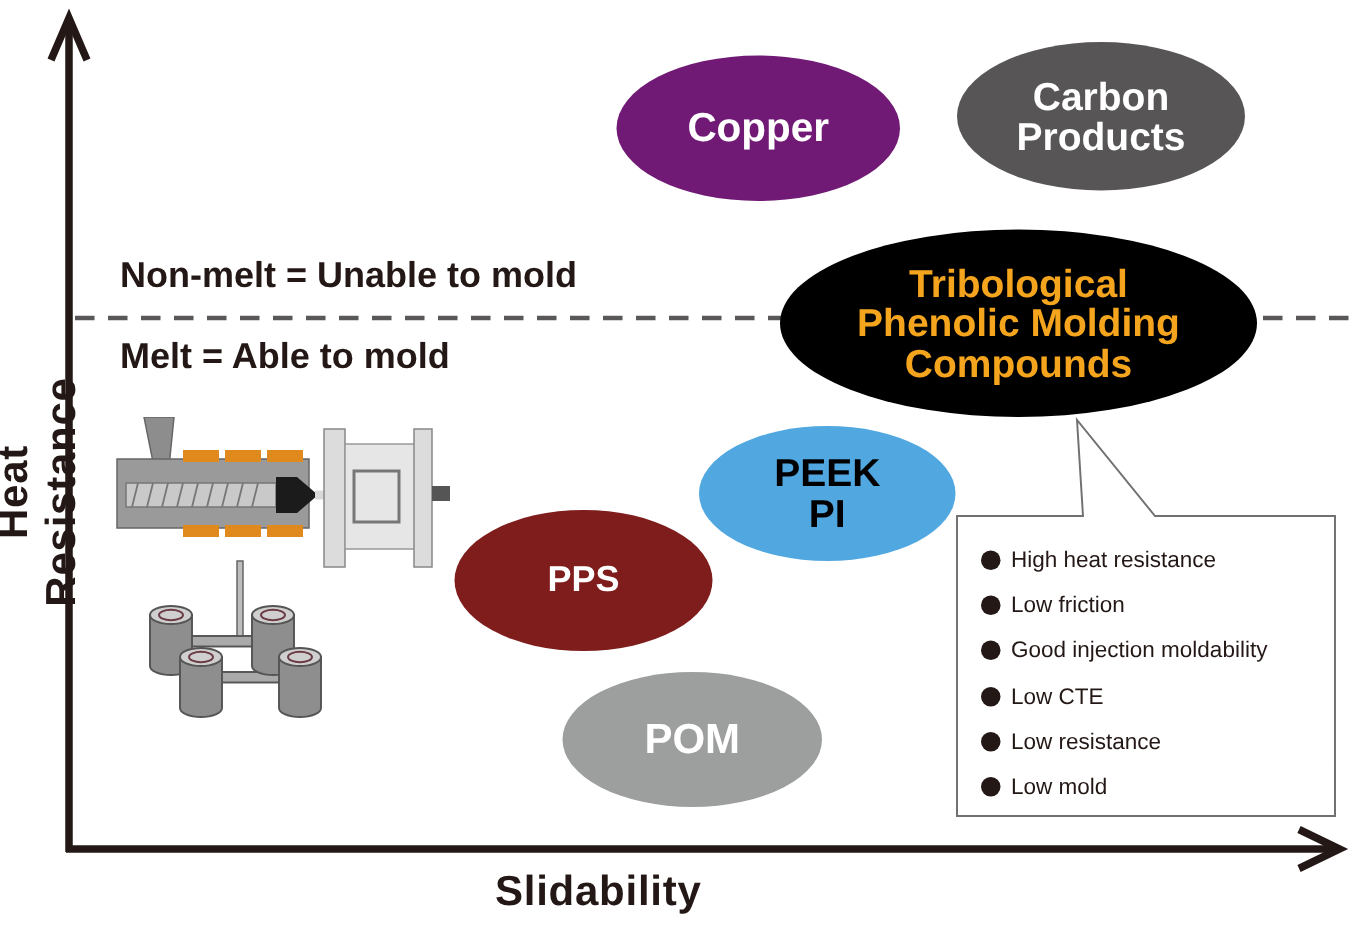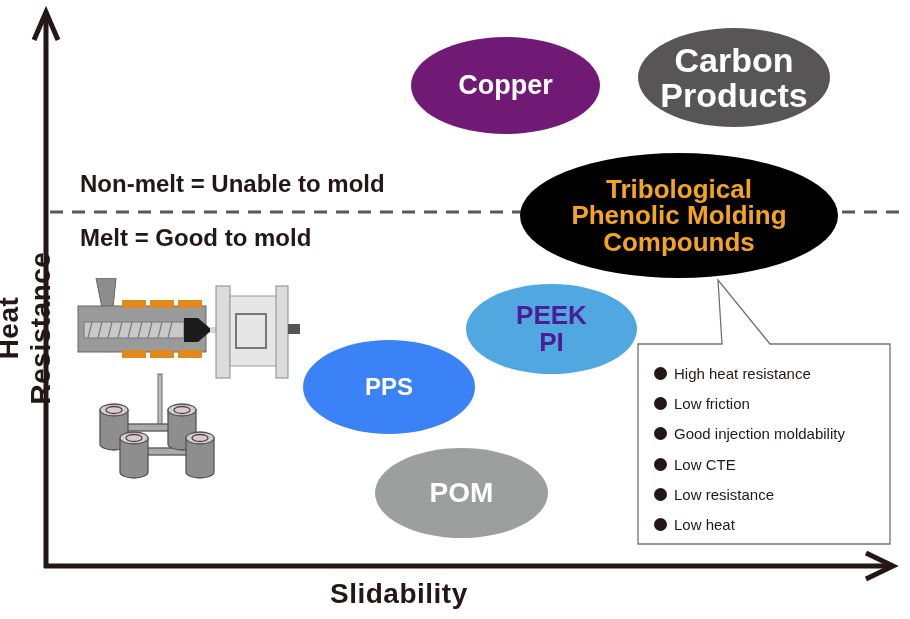--- a/index.html
+++ b/index.html
@@ -8,21 +8,21 @@
     #stage { position: absolute; left: 0; top: 0; width: 910px; height: 619px; }
     .axis-label { position: absolute; font-weight: bold; color: #231815; font-size: 28px; letter-spacing: 0.5px; }
     #y-label { left: -70px; top: 296px; width: 190px; text-align: center; transform: rotate(-90deg); transform-origin: center; }
     #x-label { left: 330px; top: 578px; width: 230px; }
     .zone-label { position: absolute; font-weight: bold; color: #231815; font-size: 24px; }
     #zone-upper { left: 80px; top: 170px; }
     #zone-lower { left: 80px; top: 224px; }
     .bubble { position: absolute; border-radius: 50%; display: flex; align-items: center; justify-content: center;
               text-align: center; font-weight: bold; color: #ffffff; line-height: 1.02; flex-direction: column; }
     #b-copper { left: 411px; top: 37px; width: 189px; height: 97px; background: #e4a42c; font-size: 27px; }
-    #b-carbon { left: 638px; top: 28px; width: 192px; height: 99px; background: #575556; font-size: 34px; }
+    #b-carbon { left: 638px; top: 28px; width: 192px; height: 99px; background: #575556; font-size: 26px; }
     #b-tpmc { left: 520px; top: 153px; width: 318px; height: 125px; background: #16335a; color: #f5a51d; font-size: 26px; }
     #b-peek { left: 466px; top: 284px; width: 171px; height: 90px; background: #51a8e0; font-size: 26px; }
     #b-pps { left: 303px; top: 340px; width: 172px; height: 94px; background: #575556; font-size: 24px; }
     #b-pom { left: 375px; top: 448px; width: 173px; height: 90px; background: #9d9e9e; font-size: 28px; }
     #callout-list { position: absolute; left: 654px; top: 358px; margin: 0; padding: 0; list-style: none; }
     #callout-list li { font-size: 15px; color: #231815; height: 30.3px; display: flex; align-items: center; white-space: nowrap; }
     #callout-list .dot { display: inline-block; width: 13px; height: 13px; border-radius: 50%; background: #231815; margin-right: 7px; }
     #machine { position: absolute; left: 70px; top: 278px; width: 230px; height: 210px; }
   </style>
 </head>
@@ -38,21 +38,21 @@
     <line x1="44" y1="566" x2="892" y2="566" stroke="#231815" stroke-width="5"></line>
     <polyline points="866,553 893,566 866,579" fill="none" stroke="#231815" stroke-width="5"></polyline>
 
     <line x1="50" y1="212" x2="905" y2="212" stroke="#595757" stroke-width="3" stroke-dasharray="13,9"></line>
   </svg>
 
   <div id="y-label" class="axis-label">Heat Resistance</div>
   <div id="x-label" class="axis-label">Slidability</div>
 
   <div id="zone-upper" class="zone-label">Non-melt = Unable to mold</div>
-  <div id="zone-lower" class="zone-label">Melt = Good to mold</div>
+  <div id="zone-lower" class="zone-label">Melt = Able to mold</div>
 
   <svg id="machine" viewBox="0 0 230 210">
 
     <polygon points="26,0 46,0 42,40 34,40" fill="#8d8d8d" stroke="#666" stroke-width="1"></polygon>
 
     <rect x="8" y="28" width="128" height="46" fill="#9a9a9a" stroke="#666" stroke-width="1"></rect>
 
     <rect x="52" y="22" width="24" height="8" fill="#e08a1e"></rect>
     <rect x="80" y="22" width="24" height="8" fill="#e08a1e"></rect>
     <rect x="108" y="22" width="24" height="8" fill="#e08a1e"></rect>
@@ -110,25 +110,25 @@
   </div>
   <div id="b-carbon" class="bubble" style="background: rgb(87, 85, 86); color: rgb(255, 255, 255);">
     <span>Carbon</span>
     <span>Products</span>
   </div>
   <div id="b-tpmc" class="bubble" style="background: #000000; color: rgb(245, 165, 29);">
     <span>Tribological</span>
     <span>Phenolic Molding</span>
     <span>Compounds</span>
   </div>
-  <div id="b-peek" class="bubble" style="background: rgb(81, 168, 224); color: #4c1d95;">
+  <div id="b-peek" class="bubble" style="background: rgb(81, 168, 224); color: #000000;">
     <span>PEEK</span>
     <span>PI</span>
   </div>
-  <div id="b-pps" class="bubble" style="background: #3b82f6; color: rgb(255, 255, 255); text-align: center;">
+  <div id="b-pps" class="bubble" style="background: #7f1d1d; color: rgb(255, 255, 255); text-align: center;">
     <span>PPS</span>
   </div>
   <div id="b-pom" class="bubble" style="background: rgb(157, 158, 158); color: rgb(255, 255, 255);">
     <span>POM</span>
   </div>
 
   <svg width="910" height="619" style="position:absolute;left:0;top:0;pointer-events:none">
     <path d="M638,344 H722 L718,280 L770,344 H890 V544 H638 Z" fill="#ffffff" stroke="#727171" stroke-width="1.3"></path>
   </svg>
   <ul id="callout-list">
@@ -147,16 +147,16 @@
     <li>
         <span class="dot"></span>
         <span>Low CTE</span>
       </li>
     <li>
         <span class="dot"></span>
         <span>Low resistance</span>
       </li>
     <li>
         <span class="dot"></span>
-        <span>Low heat</span>
+        <span>Low mold</span>
       </li>
   </ul>
 </div>
 
 </body></html>

